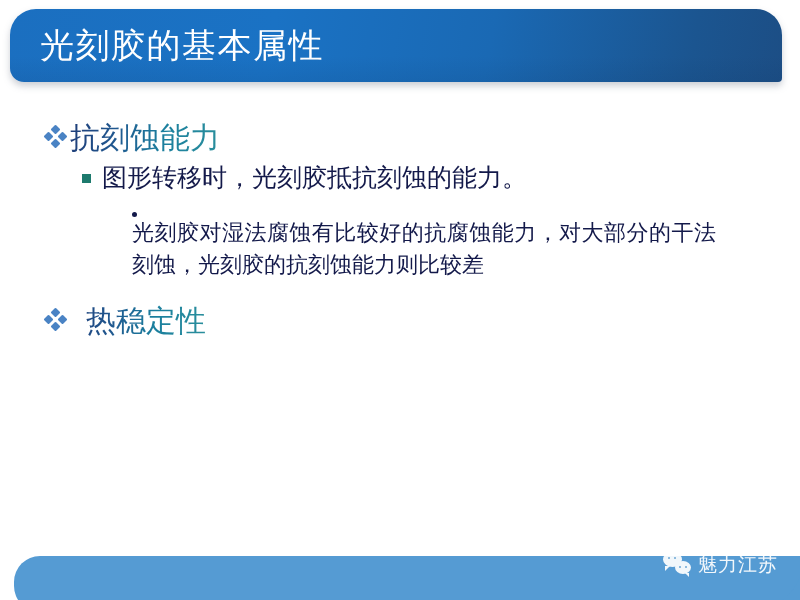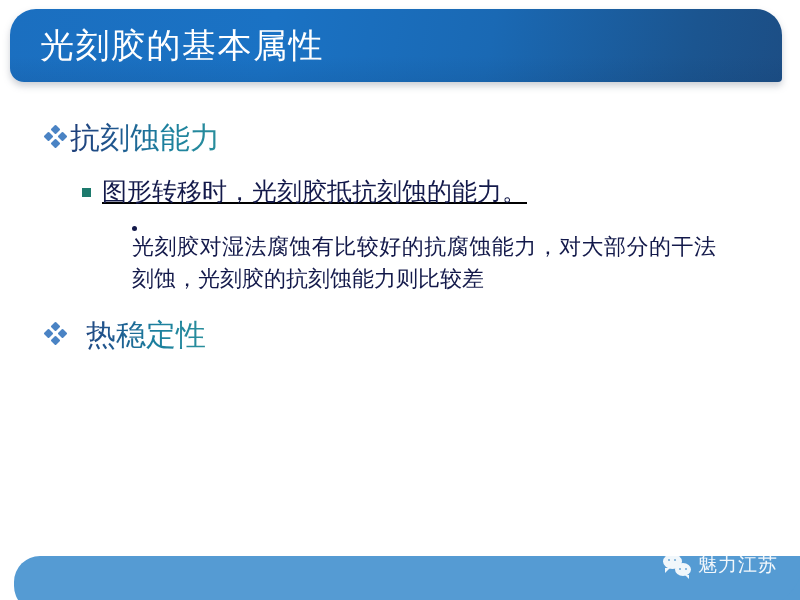--- a/index.html
+++ b/index.html
@@ -102,24 +102,23 @@
     color: transparent;
     -webkit-text-fill-color: transparent;
     white-space: nowrap;
   }
   .lvl1.spaced .lvl1-text { padding-left: 16px; }
 
   .lvl2 {
     display: flex;
     align-items: flex-start;
     margin-left: 82px;
-    margin-top: 16px;
+    margin-top: 2px;
     margin-bottom: 2px;
     max-width: 690px;
-    text-decoration: underline;
   }
   .lvl2 .bullet-sq {
     width: 9px;
     height: 9px;
     background: #1d7a6d;
     flex: 0 0 auto;
     margin-top: 14px;
     margin-right: 11px;
   }
   .lvl2 .lvl2-text {
@@ -177,21 +176,21 @@
     width: 120px;
     height: 100%;
     background: #559bd3;
     border-radius: 0 0 60px 0;
   }
   #watermark {
     position: absolute;
     right: 22px;
     bottom: 22px;
     display: flex;
-    align-items: center;
+    align-items: flex-start;
     gap: 7px;
     opacity: 0.92;
   }
   #wechat-icon {
     position: relative;
     width: 28px;
     height: 22px;
     flex: 0 0 auto;
   }
   #wechat-icon .bub-a,

